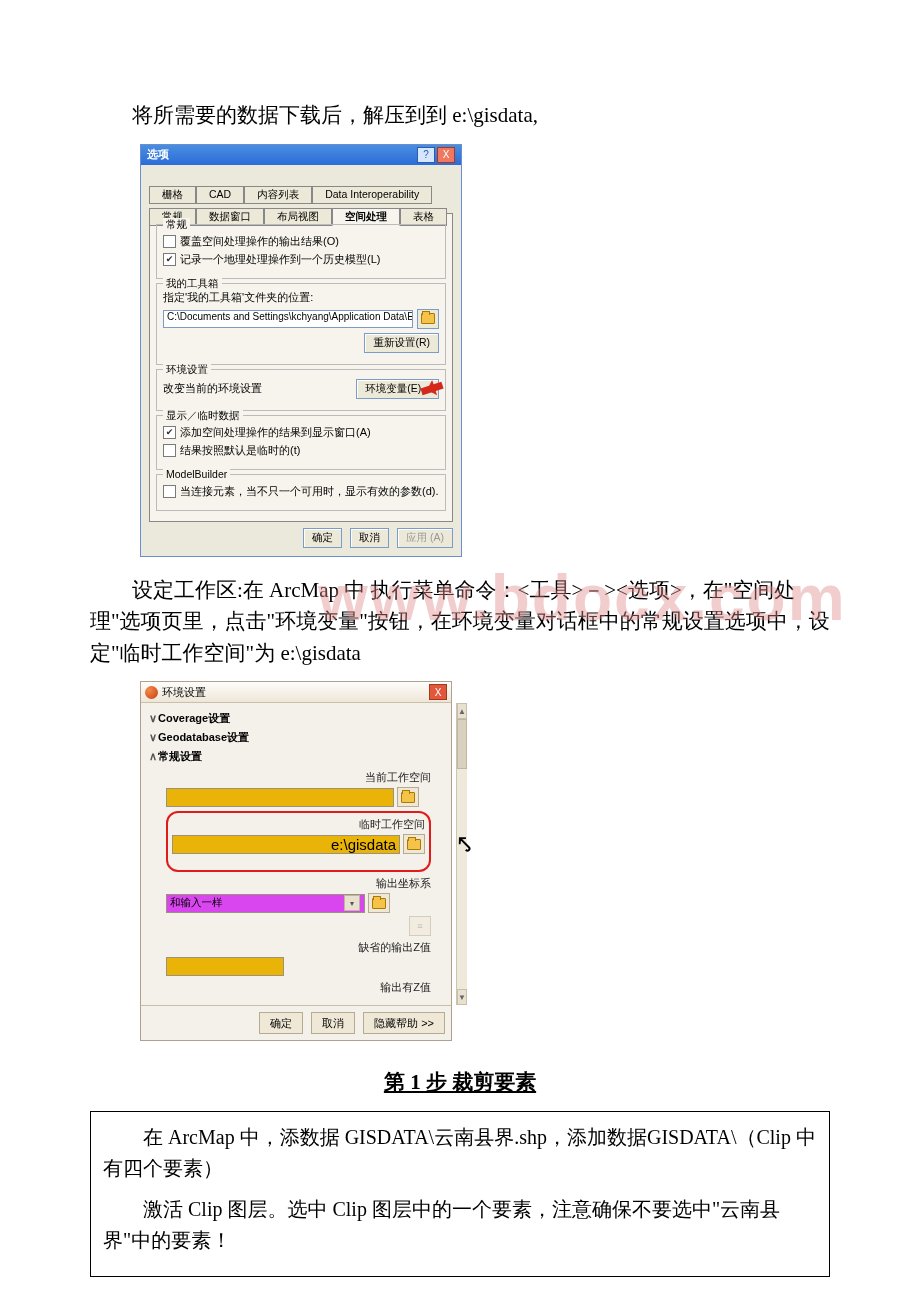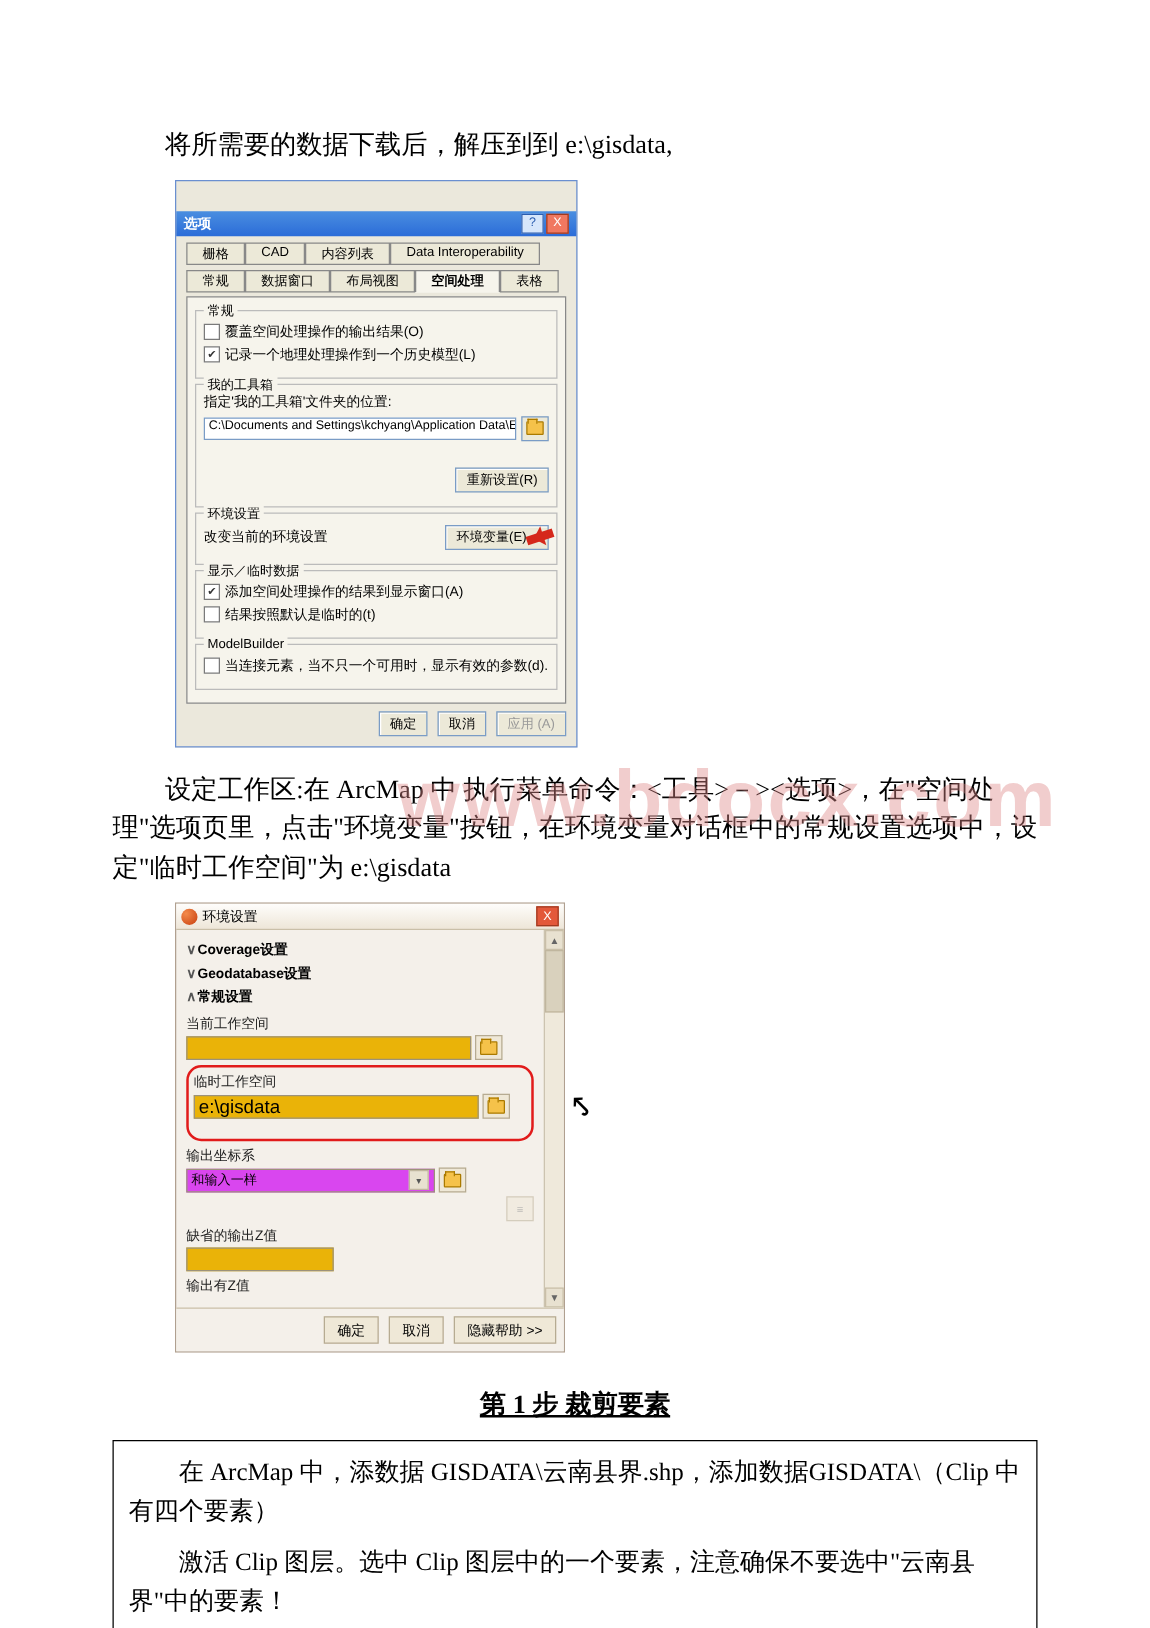--- a/index.html
+++ b/index.html
@@ -30,29 +30,29 @@
     width: 320px;
     margin: 0 0 18px 50px;
     border: 1px solid #6a8fd0;
     background: #ebe8dc;
     font-family: "Microsoft YaHei","SimSun",sans-serif;
     font-size: 11px;
   }
   .dialog1 .titlebar {
     background: linear-gradient(#4a8ee0,#2b6cd8);
     padding: 2px 6px;
-    display:flex;align-items:center;justify-content:space-between;margin-top:24px;
+    display:flex;align-items:center;justify-content:space-between;
   }
   .dialog1 .titlebar .ttl{ color:#fff; font-weight:bold;}
   .dialog1 .titlebar .btns{display:flex;gap:2px;}
   .dialog1 .titlebar .tb{width:16px;height:14px;background:#d6e6fb;border:1px solid #2a5db0;display:flex;align-items:center;justify-content:center;color:#2a5db0;font-size:10px;}
   .dialog1 .titlebar .tb.close{background:#f07860;color:#fff;border-color:#a03a20;}
   .dialog1 .body{ padding:4px 8px 8px 8px;}
   .tabs {display:flex;flex-wrap:wrap;gap:0;margin-bottom:4px;}
-  .tab { padding:1px 12px;border:1px solid #888;background:#ece9d8;font-size:10.5px;white-space:nowrap;position:relative;top:1px;}
+  .tab { padding:1px 12px;border:1px solid #888;background:#ece9d8;font-size:10.5px;white-space:nowrap;position:relative;top:17px;}
   .tab.active{background:#f6f4ec;border-bottom-color:#f6f4ec;font-weight:bold;}
   .tabpage{border:1px solid #888;background:#f6f4ec;padding:6px;}
   .grp{ border:1px solid #bbb;padding:6px 6px 8px 6px;margin:4px 0;position:relative;}
   .grp > .lbl{position:absolute;top:-7px;left:6px;background:#f6f4ec;padding:0 3px;font-size:10.5px;}
   .row{display:flex;align-items:center;gap:4px;margin:3px 0;}
   .cb{width:11px;height:11px;border:1px solid #7a7a7a;background:#fff;display:flex;align-items:center;justify-content:center;font-size:9px;color:#333;flex-shrink:0;}
   .cb.checked::after{content:"✔";}
   .txtin{flex:1;height:16px;border:1px solid #7a9cc6;background:#fff;padding:0 3px;font-size:10px;white-space:nowrap;overflow:hidden;}
   .smbtn{height:18px;border:1px solid #7a9cc6;background:#ece9d8;padding:0 8px;font-size:10.5px;display:flex;align-items:center;box-shadow:inset 1px 1px #fff;}
   .iconbtn{width:20px;height:18px;border:1px solid #7a9cc6;background:#ece9d8;display:flex;align-items:center;justify-content:center;}
@@ -92,21 +92,21 @@
   .titlebar2 .close2{width:16px;height:14px;background:#e3583a;color:#fff;display:flex;align-items:center;justify-content:center;border:1px solid #a03a20;font-size:10px;}
   .dialog2 .body2{padding:0;}
   .scrollarea{display:flex;}
   .leftpanel{flex:1;padding:6px 8px;}
   .rightscroll{width:15px;background:#efe9db;border-left:1px solid #ccc3b0;display:flex;flex-direction:column;}
   .sbarrow{height:14px;background:#e8e1d0;border:1px solid #c9bfa8;display:flex;align-items:center;justify-content:center;font-size:8px;color:#666;}
   .sthumb{background:#d9d1bd;border:1px solid #c0b69e;flex:0 0 48px;margin:0;}
   .strack{flex:1;}
   .acc{padding:2px 0;font-weight:bold;cursor:default;}
   .acc .chev{display:inline-block;width:9px;color:#555;}
-  .grp2{margin:4px 0;}
+  .grp2{margin:4px 17px;text-align:right;}
   .lbl2{font-size:11px;margin:2px 0;color:#222;}
   .txtin2{width:220px;height:17px;border:1px solid #9c927a;background:#eab308;padding:0 3px;font-size:15px;}
   .circled{border:2px solid #e11b1b;border-radius:12px;padding:2px 4px 16px 4px;}
   .rowflex{display:flex;align-items:center;gap:3px;}
   .select2{width:190px;height:17px;border:1px solid #9c927a;background:#d946ef;display:flex;align-items:center;justify-content:space-between;padding:0 4px 0 3px;font-size:10.5px;}
   .select2 .ddarrow{width:14px;height:14px;background:#e8e1d0;border:1px solid #c0b69e;display:flex;align-items:center;justify-content:center;font-size:8px;color:#555;}
   .iconbtn2{width:20px;height:18px;border:1px solid #b6ab92;background:#efe8d7;display:flex;align-items:center;justify-content:center;}
   .btnbar2{display:flex;justify-content:flex-end;gap:8px;padding:6px;border-top:1px solid #cabfa8;background:#f4f0ea;}
   .smbtn2{height:20px;border:1px solid #b6ab92;background:#efe8d7;padding:0 10px;font-size:11px;display:flex;align-items:center;}
   .curly{position:absolute;right:-20px;top:150px;font-size:22px;color:#000;font-weight:bold;}
@@ -161,21 +161,21 @@
         </div>
         <div class="grp">
           <span class="lbl">我的工具箱</span>
           <div>指定'我的工具箱'文件夹的位置:</div>
           <div class="row" style="margin-top:4px;">
             <span class="txtin">C:\Documents and Settings\kchyang\Application Data\E</span>
             <span class="iconbtn">
                 <span class="folder-icon"></span>
               </span>
           </div>
-          <div class="row" style="justify-content:flex-end;margin-top:21px;">
+          <div class="row" style="justify-content:flex-end;margin-top:4px;">
             <span class="smbtn">重新设置(R)</span>
           </div>
         </div>
         <div class="grp">
           <span class="lbl">环境设置</span>
           <div class="row arrow-wrap" style="justify-content:space-between;">
             <span>改变当前的环境设置</span>
             <span class="smbtn">环境变量(E)...</span>
             <span class="red-arrow"></span>
           </div>

